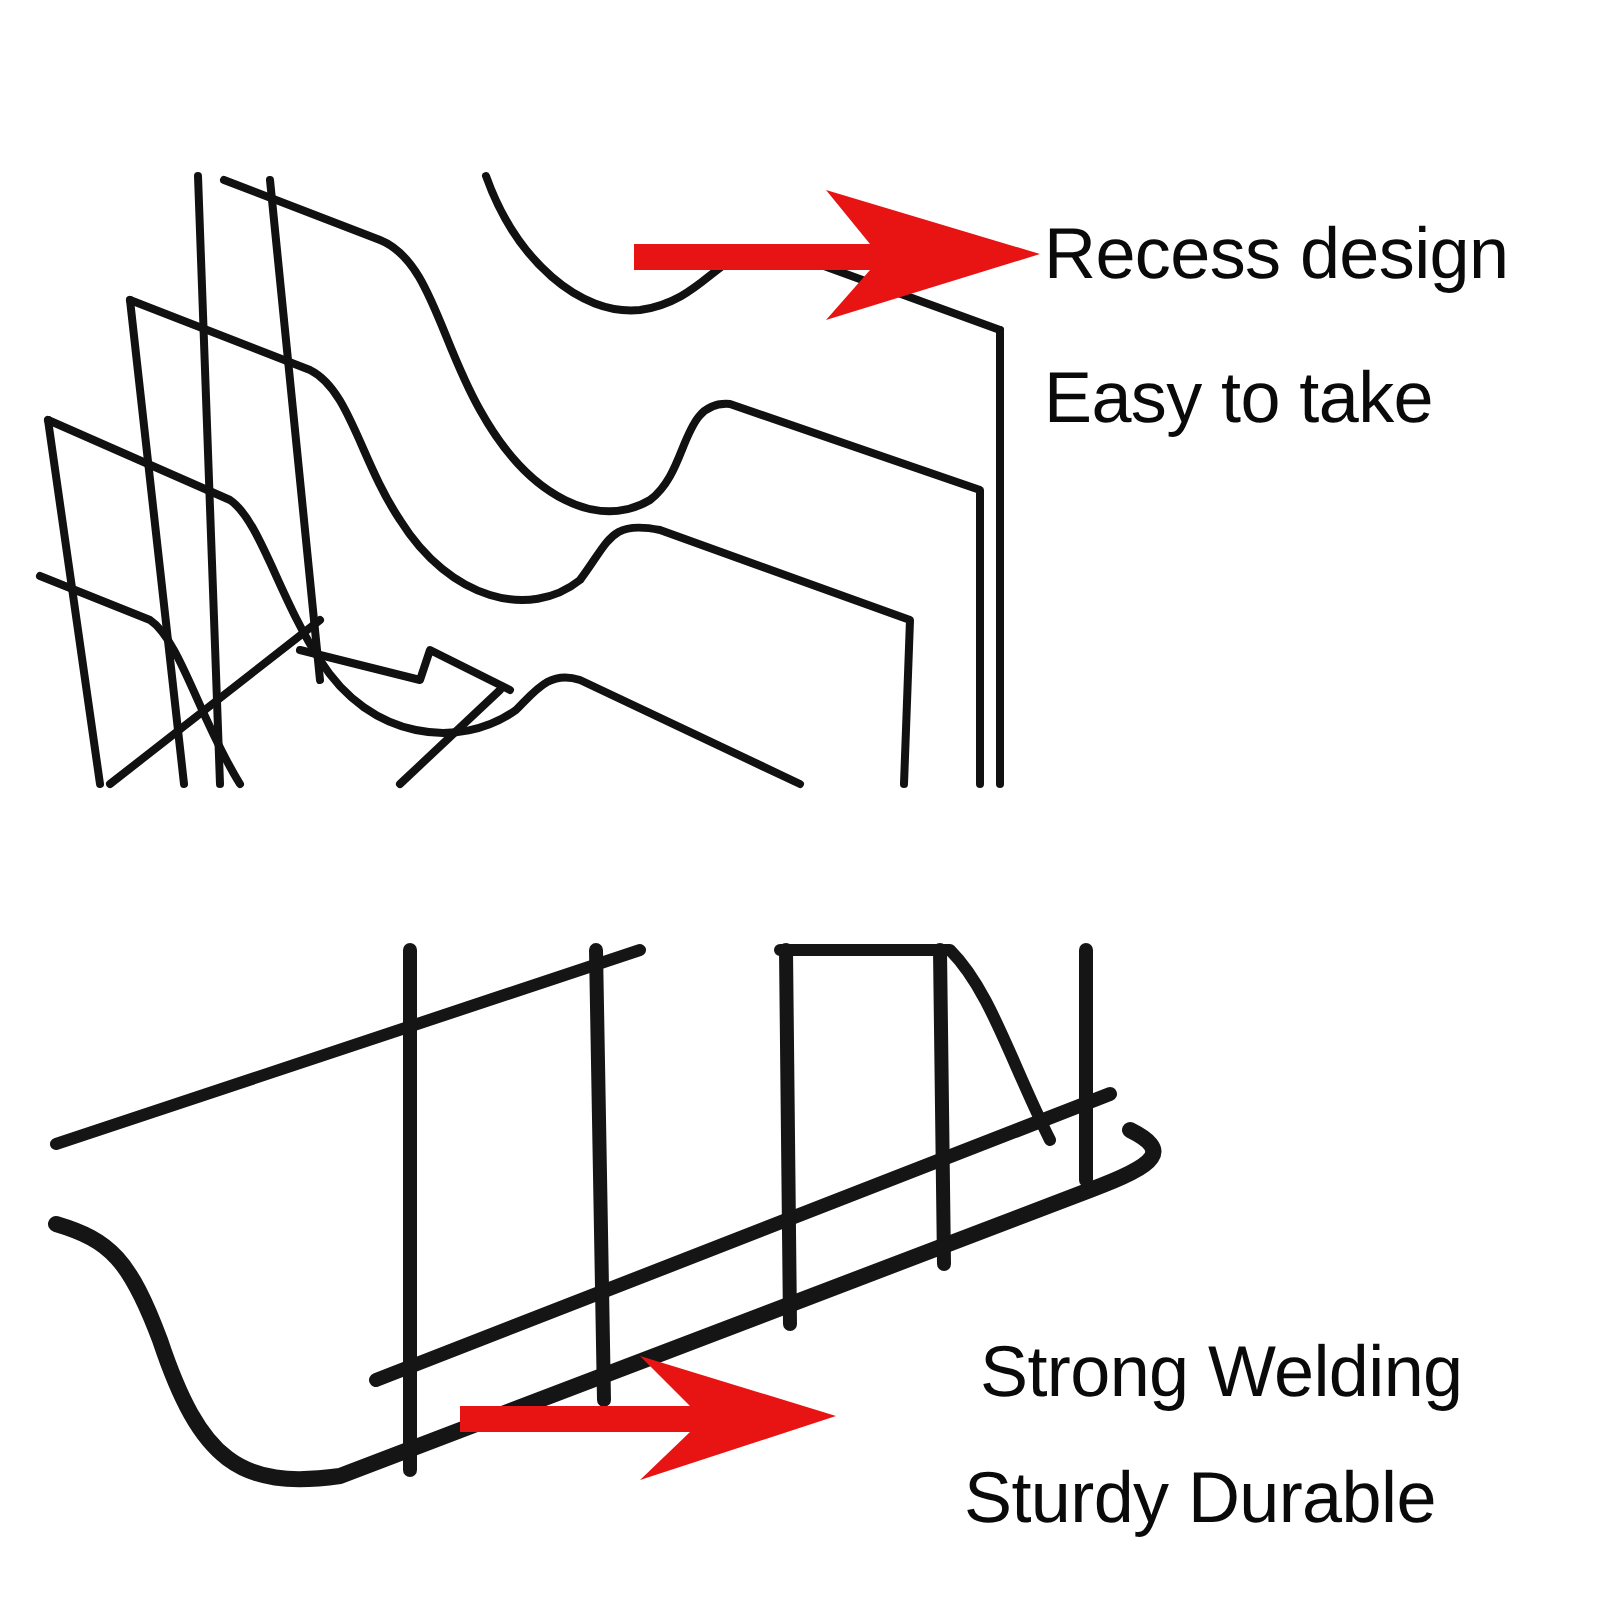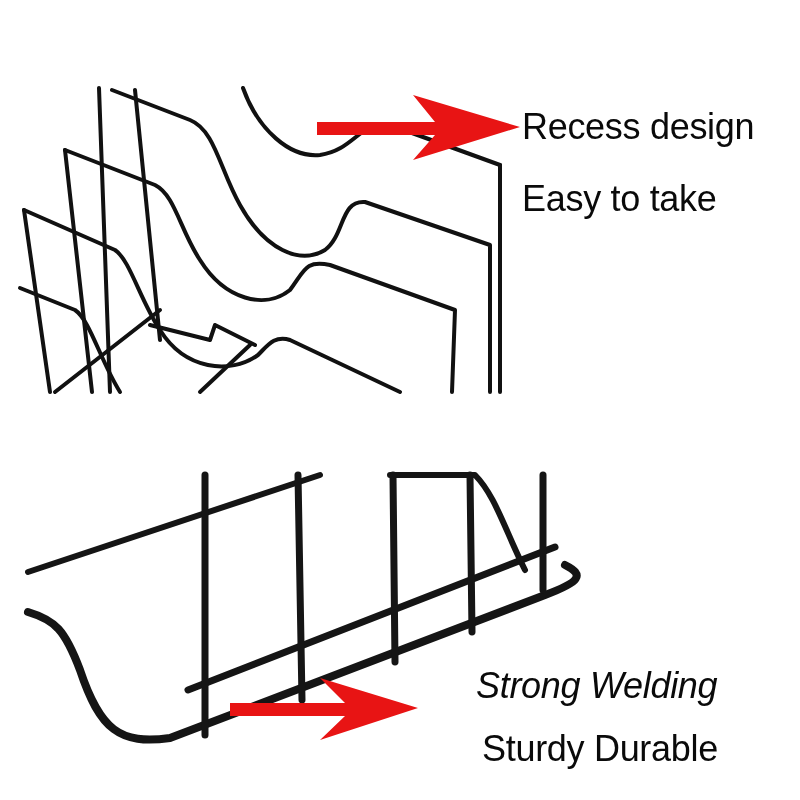--- a/index.html
+++ b/index.html
@@ -59,15 +59,15 @@
       <line x1="393" y1="75" x2="395" y2="262" stroke-width="7"></line>
       <line x1="470" y1="75" x2="472" y2="232" stroke-width="7"></line>
       <line x1="543" y1="75" x2="543" y2="190" stroke-width="7"></line>
 
       <path d="M390 75 L475 75 C495 95 505 130 525 170" stroke-width="6"></path>
     </g>
     <g>
       <polygon points="230,303 345,303 320,278 418,308 320,340 345,316 230,316" fill="#e81414"></polygon>
     </g>
   </svg>
-  <div class="caption" style="left:476px;top:265px;font-style:italic;">Strong Welding</div>
+  <div class="caption" style="left:490px;top:265px;">Strong Welding</div>
   <div class="caption" style="left:482px;top:328px;">Sturdy Durable</div>
 </div>
 
 </body></html>

